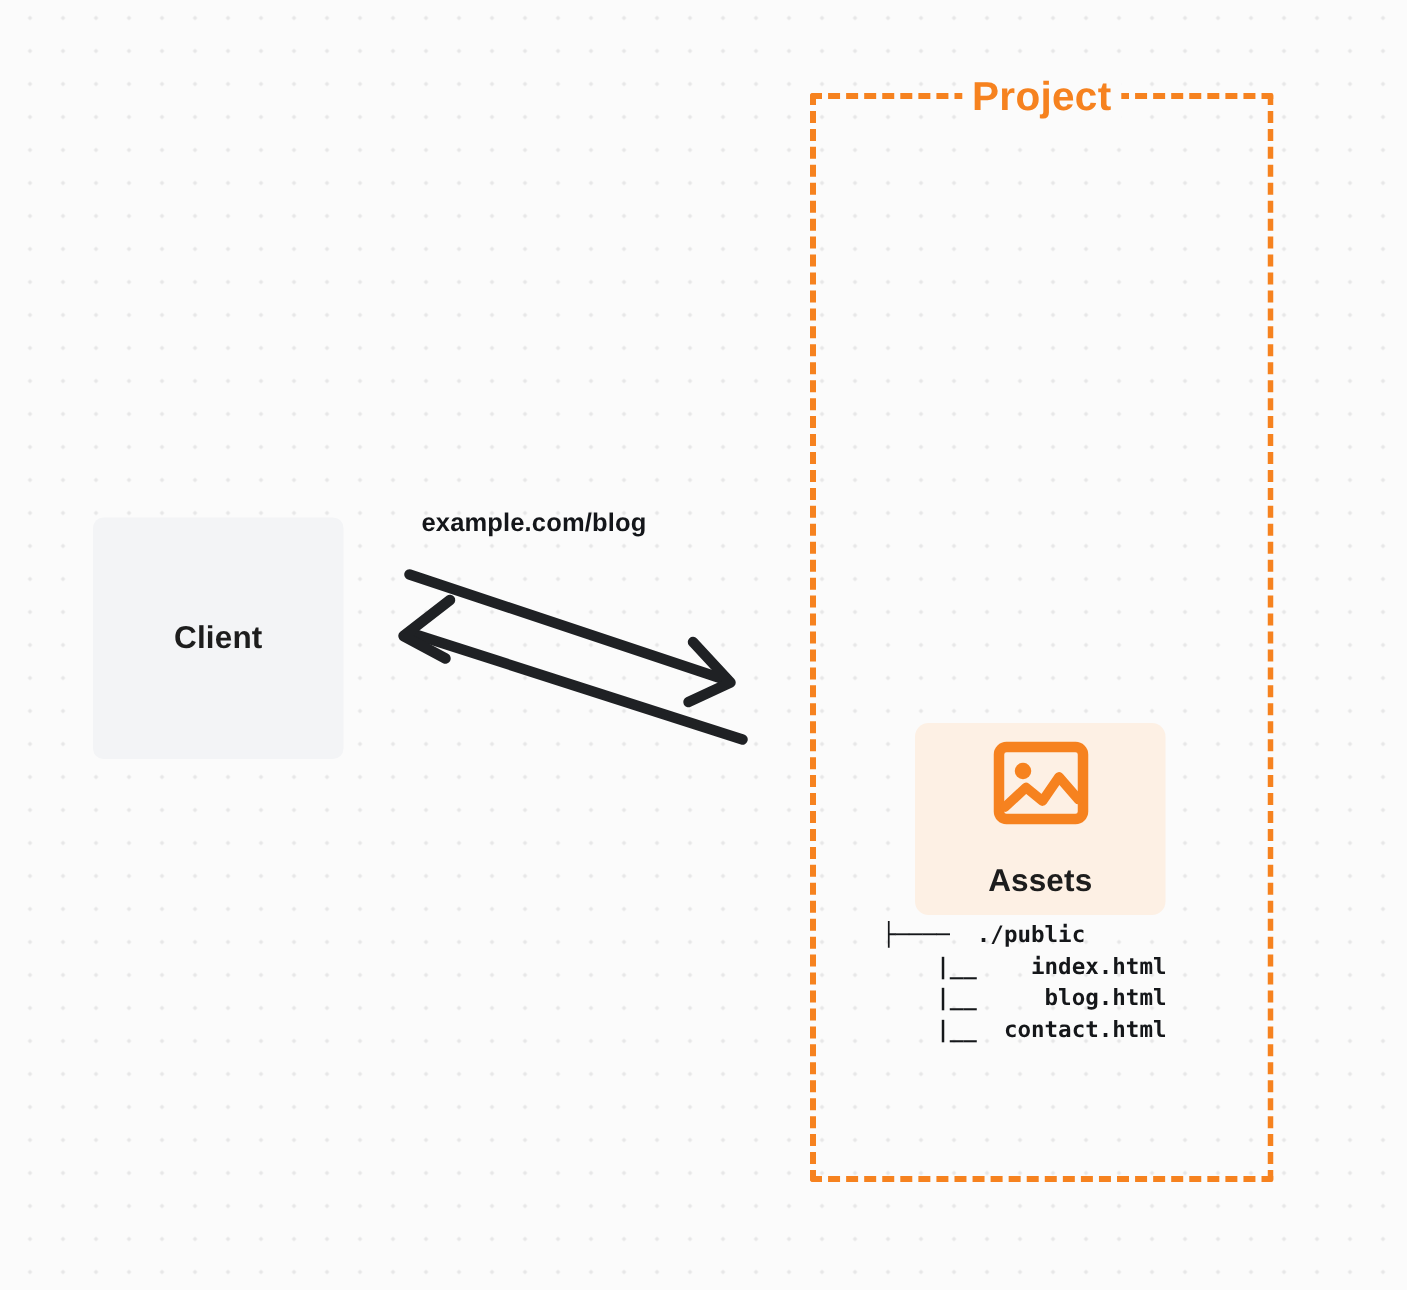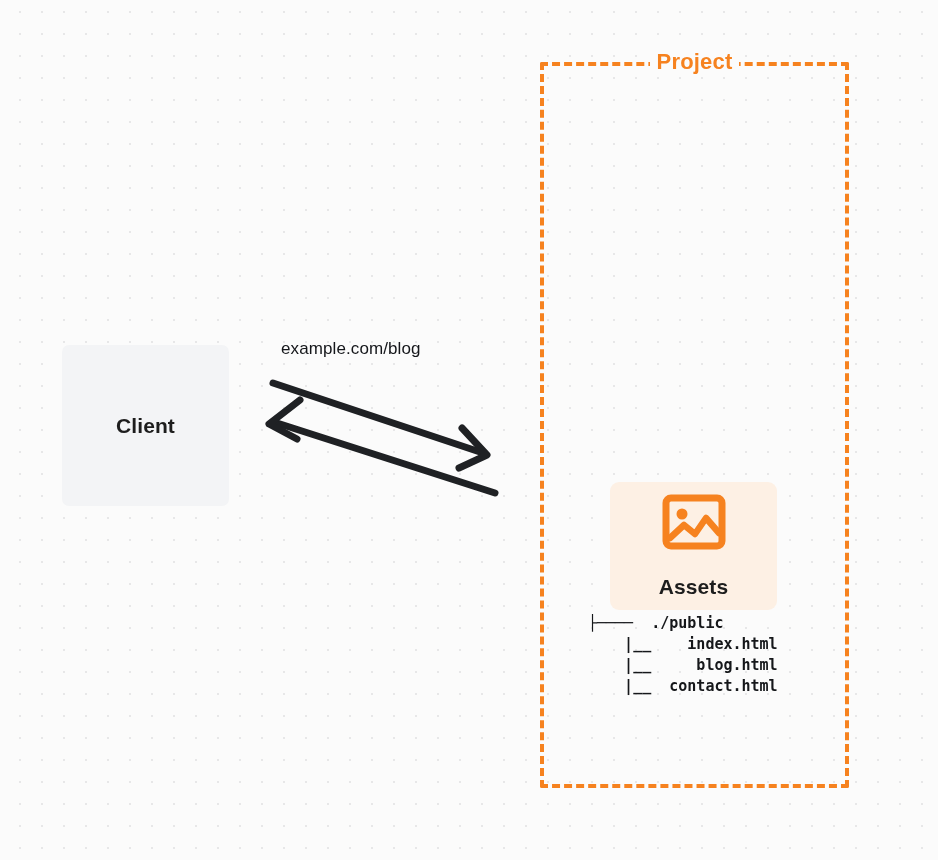--- a/index.html
+++ b/index.html
@@ -58,21 +58,21 @@
     background: transparent;
   }
   #project-title {
     position: absolute;
     left: 50%;
     top: -17px;
     transform: translateX(-50%);
     background: #fbfbfb;
     padding: 0 7px;
     color: #f6821f;
-    font-size: 22px;
+    font-size: 27px;
     font-weight: bold;
     letter-spacing: 0.2px;
     white-space: nowrap;
   }
 
   
   .service-card {
     position: absolute;
     background: #fdf0e4;
     border-radius: 9px;
@@ -124,21 +124,21 @@
     height: 860px;
     pointer-events: none;
   }
 
   
   #request-label {
     position: absolute;
     left: 281px;
     top: 339px;
     font-size: 17px;
-    font-weight: normal;
+    font-weight: bold;
     color: #14161a;
     letter-spacing: 0.1px;
     white-space: nowrap;
   }
 </style>
 </head>
 <body>
 
 <div id="canvas">
 

